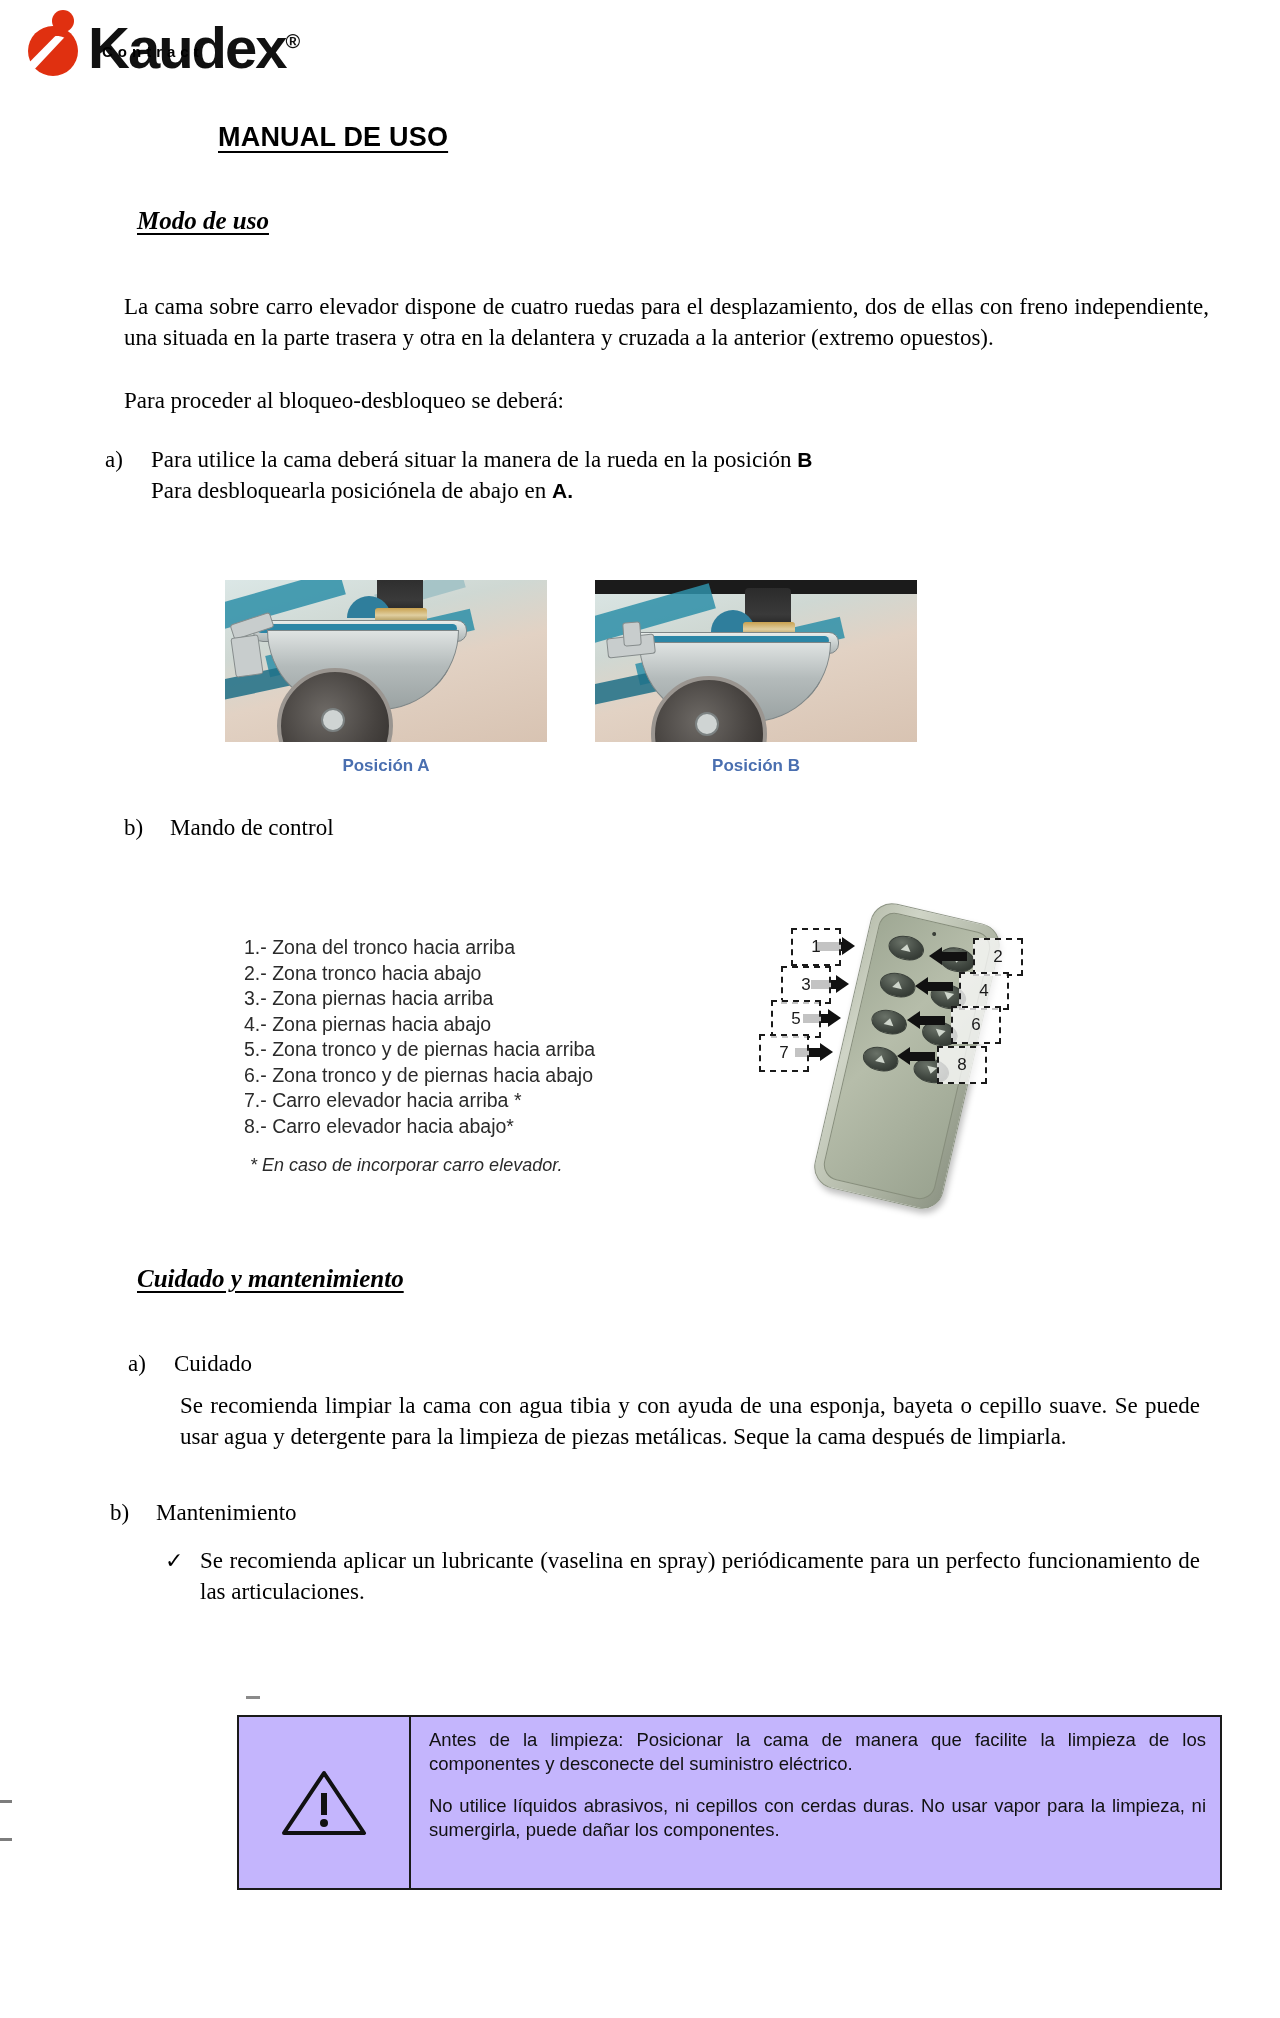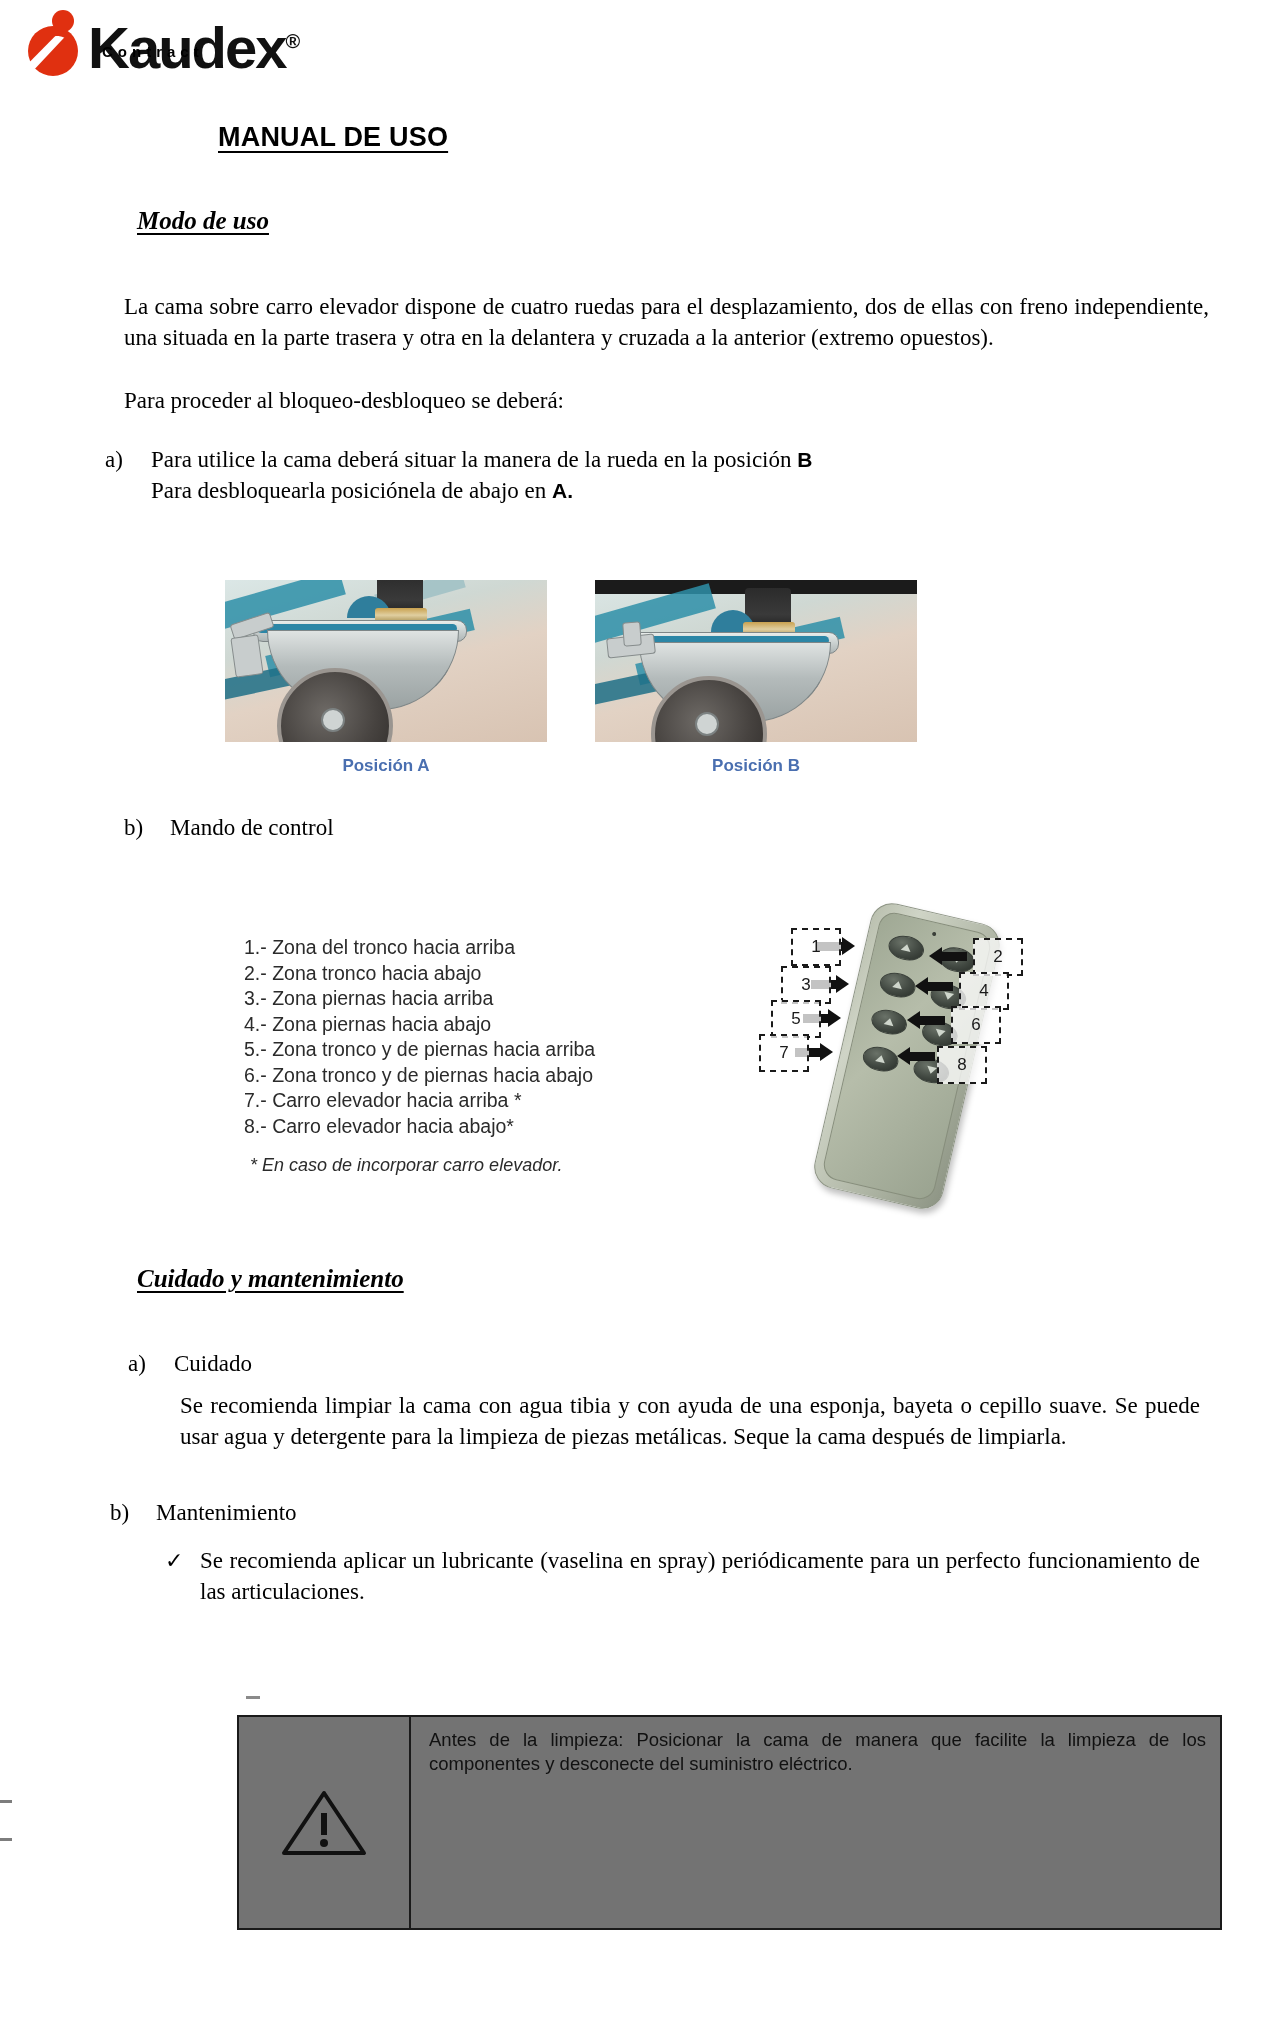--- a/index.html
+++ b/index.html
@@ -392,25 +392,25 @@
   }
   .arrow.right::after { right: -12px; border-left: 13px solid #111111; }
   .arrow.left::after  { left: -12px;  border-right: 13px solid #111111; }
 
   
   .warn-box {
     position: absolute;
     left: 237px;
     top: 1715px;
     width: 985px;
-    height: 215px;
+    height: 175px;
     border: 2px solid #1a1a1a;
     display: flex;
     box-sizing: border-box;
-    background: #737373;
+    background: #c4b5fd;
   }
   .warn-icon-cell {
     width: 170px;
     border-right: 2px solid #1a1a1a;
     display: flex;
     align-items: center;
     justify-content: center;
     flex: 0 0 170px;
   }
   .warn-text-cell {
@@ -610,17 +610,18 @@
 <div class="warn-box">
   <div class="warn-icon-cell">
     <svg width="88" height="72" viewBox="0 0 88 72">
       <polygon points="44,6 84,66 4,66" fill="none" stroke="#111111" stroke-width="4" stroke-linejoin="round"></polygon>
       <rect x="41" y="26" width="6" height="22" fill="#111111"></rect>
       <circle cx="44" cy="56" r="4" fill="#111111"></circle>
     </svg>
   </div>
   <div class="warn-text-cell">
     <p>Antes de la limpieza: Posicionar la cama de manera que facilite la limpieza de los componentes y desconecte del suministro eléctrico.</p>
+    <p>No utilice líquidos abrasivos, ni cepillos con cerdas duras. No usar vapor para la limpieza, ni sumergirla, puede dañar los componentes.</p>
   </div>
 </div>
 
 <div class="left-edge"></div>
 <div class="left-edge2"></div>
 
 </body></html>

